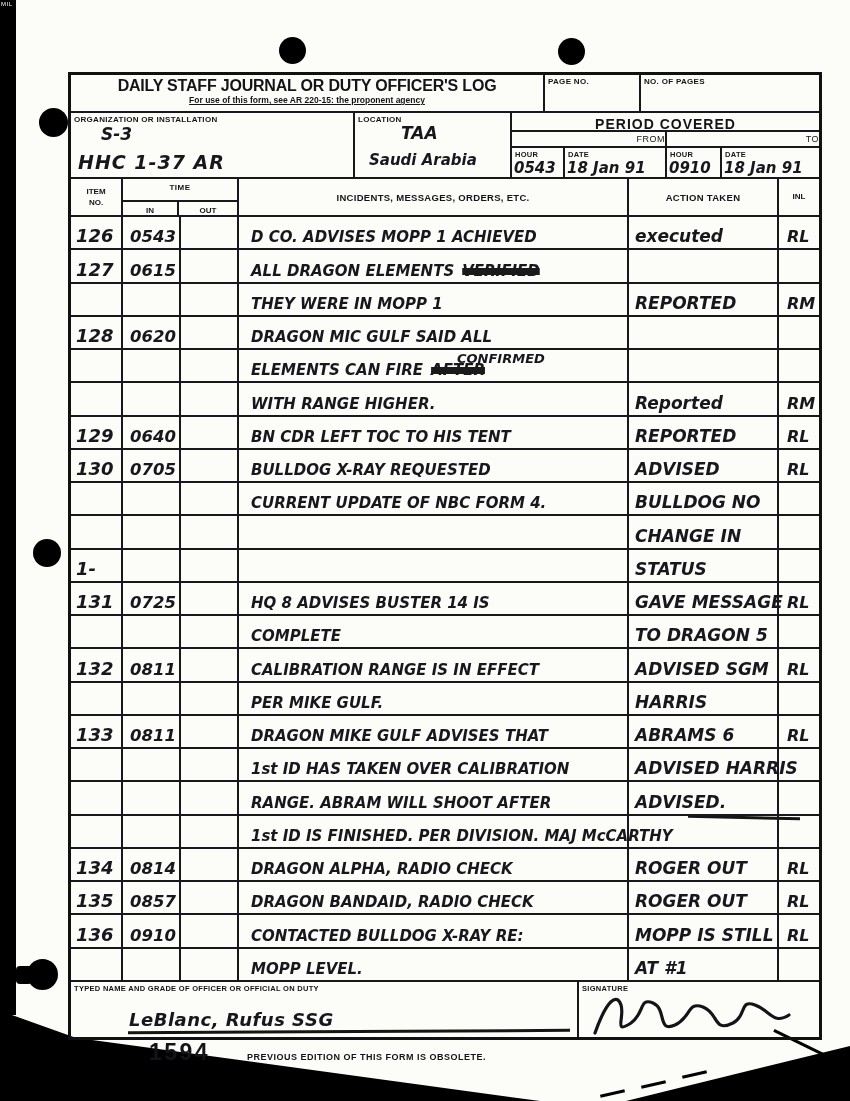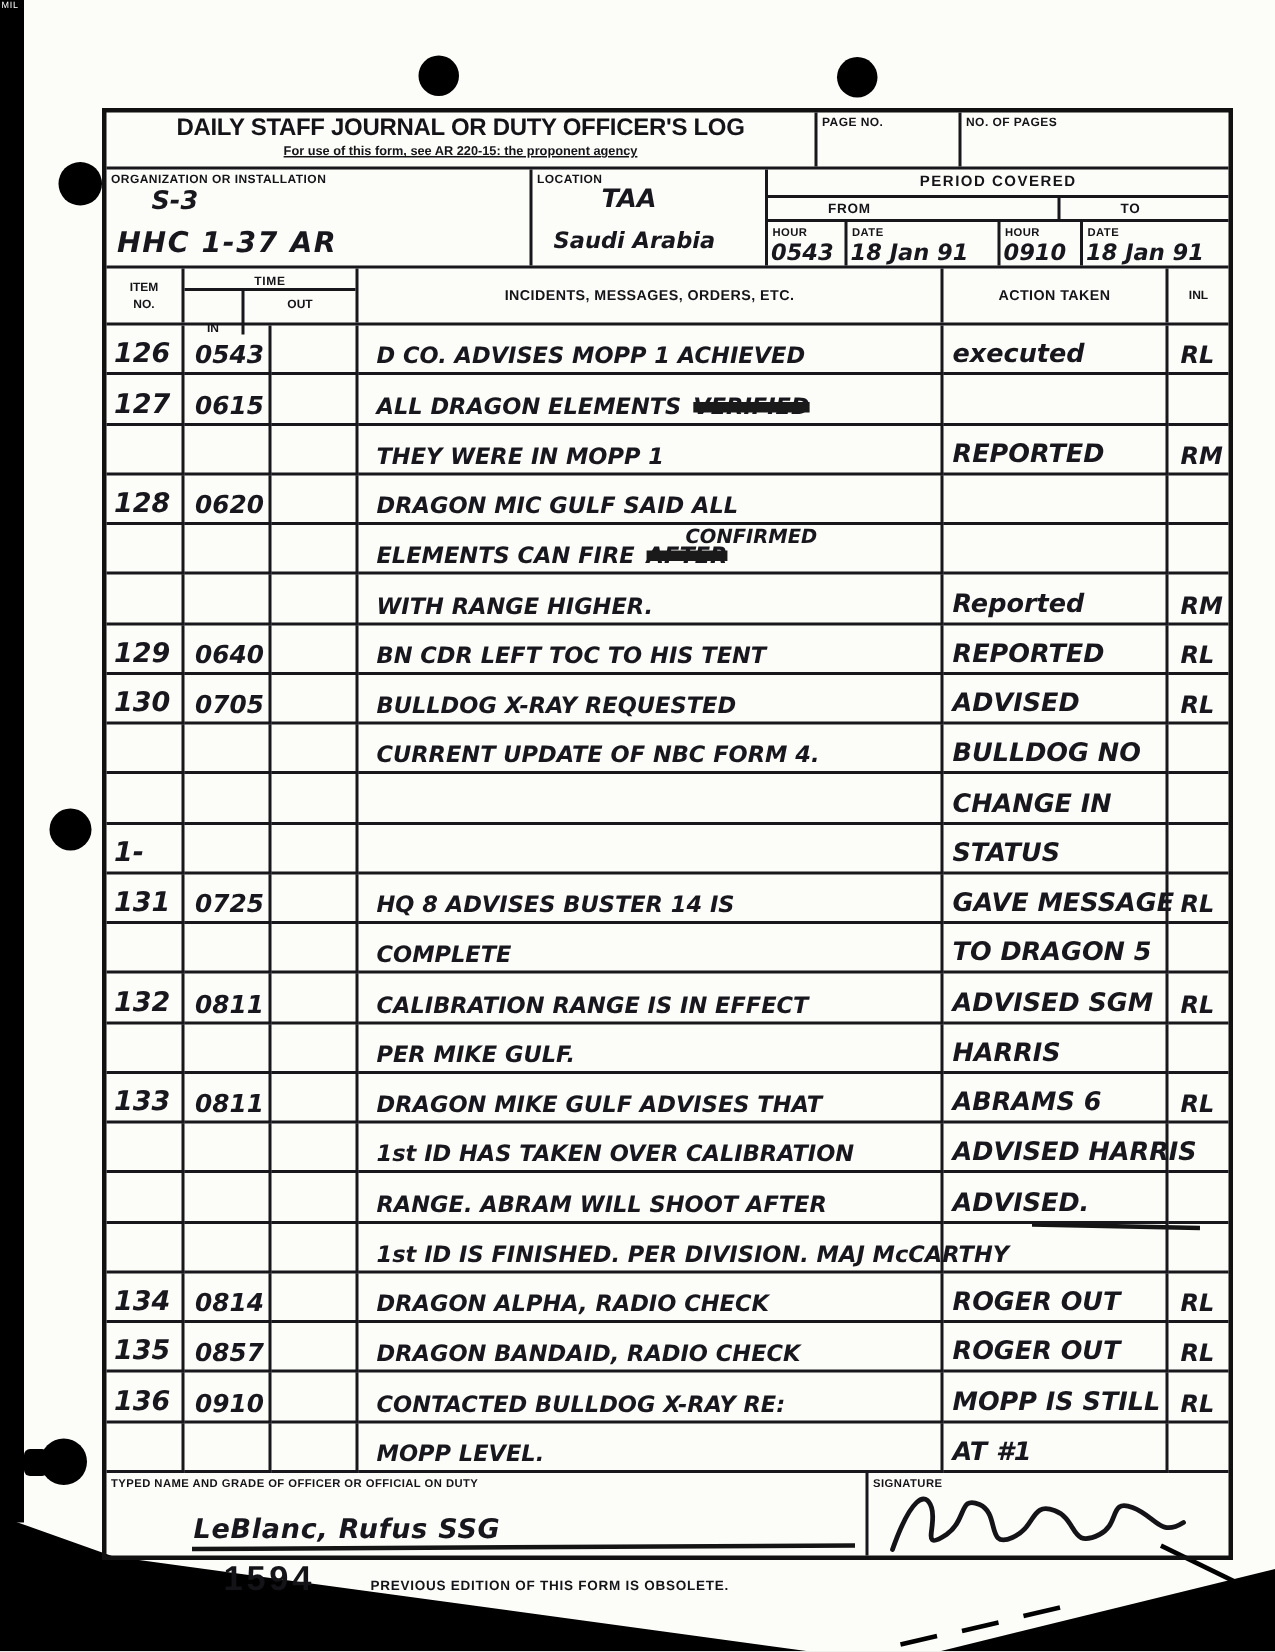--- a/index.html
+++ b/index.html
@@ -41,25 +41,25 @@
   .pageno-cell, .pages-cell { padding:2px 3px; font-size:8px; font-weight:bold; letter-spacing:.3px; }
   .pageno-cell { width:96px; border-right:2px solid #17171c; }
   .pages-cell { flex:1; }
 
   
   .band-b { display:flex; height:66px; border-bottom:2px solid #17171c; }
   .cell-label { font-size:8px; font-weight:bold; letter-spacing:.3px; padding:2px 0 0 3px; }
   .org-cell { width:284px; border-right:2px solid #17171c; position:relative; }
   .loc-cell { width:157px; border-right:2px solid #17171c; position:relative; }
   .period-cell { flex:1; display:flex; flex-direction:column; }
-  .period-title { height:19px; text-align:center; font-size:10px; font-weight:bold; letter-spacing:1px; border-bottom:2px solid #17171c; padding-top:3px; }
+  .period-title { height:19px; text-align:center; font-size:14px; font-weight:bold; letter-spacing:1px; border-bottom:2px solid #17171c; padding-top:3px; }
   .fromto-row { display:flex; height:16px; border-bottom:2px solid #17171c; }
   .from-cell { width:155px; border-right:2px solid #17171c; }
   .to-cell { flex:1; }
-  .fromto-row > div { text-align:left; font-size:9px; font-weight:bold; padding-top:2px; letter-spacing:.5px;margin-left:40px; }
+  .fromto-row > div { text-align:right; font-size:9px; font-weight:normal; padding-top:2px; letter-spacing:.5px; }
   .hd-row { display:flex; flex:1; }
   .hd-cell { position:relative; }
   .hd-cell .cell-label { font-size:7.5px; }
   .hd-hour-f { width:53px;  border-right:2px solid #17171c; }
   .hd-date-f { width:102px; border-right:2px solid #17171c; }
   .hd-hour-t { width:55px;  border-right:2px solid #17171c; }
   .hd-date-t { flex:1; }
   .hd-val { position:absolute; left:2px; bottom:0px; font-size:15px; white-space:nowrap; }
 
   
@@ -68,21 +68,21 @@
   .org-v2 { position:absolute; left:7px;  top:38px; font-size:19px; letter-spacing:1px; }
   .loc-v1 { position:absolute; left:46px; top:10px; font-size:17px; }
   .loc-v2 { position:absolute; left:14px; top:38px; font-size:15px; }
 
   
   .band-c { display:flex; height:38px; border-bottom:2px solid #17171c; font-weight:bold; }
   .c-item { width:52px; border-right:2px solid #17171c; text-align:center; font-size:8px; padding-top:7px; line-height:1.4; }
   .c-time { width:116px; border-right:2px solid #17171c; display:flex; flex-direction:column; }
   .c-time-top { height:28px; text-align:center; font-size:8px; padding-top:4px; border-bottom:2px solid #17171c; letter-spacing:.5px; }
   .c-time-bot { display:flex; flex:1; }
-  .c-in { width:40px; border-right:2px solid #17171c; text-align:center; font-size:8px; padding-top:20px; }
+  .c-in { width:56px; border-right:2px solid #17171c; text-align:center; font-size:8px; padding-top:4px; }
   .c-out { flex:1; text-align:center; font-size:8px; padding-top:4px; }
   .c-inc { width:390px; border-right:2px solid #17171c; text-align:center; font-size:9.5px; padding-top:13px; letter-spacing:.3px; }
   .c-act { width:150px; border-right:2px solid #17171c; text-align:center; font-size:9.5px; padding-top:13px; letter-spacing:.3px; }
   .c-inl { flex:1; text-align:center; font-size:8px; padding-top:13px; }
 
   
   .jbody { display:grid; grid-template-columns:52px 58px 58px 390px 150px 1fr;
            grid-auto-rows:33.26px; height:765px; }
   .jrow { display:contents; }
   .jd { border-right:2px solid #17171c; border-bottom:2px solid #17171c;

